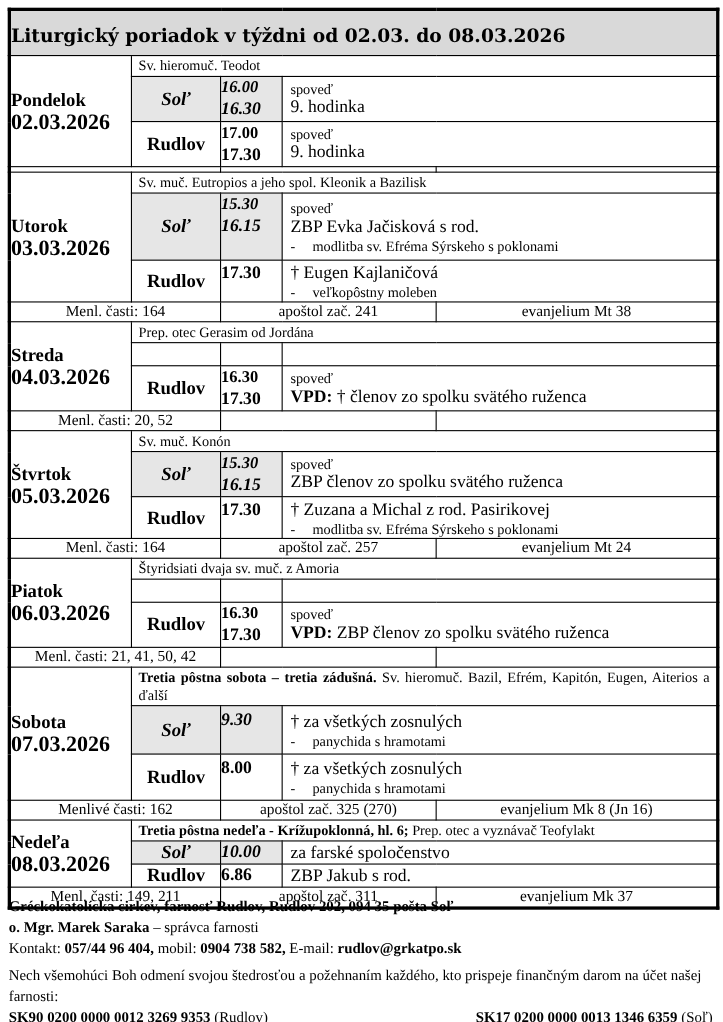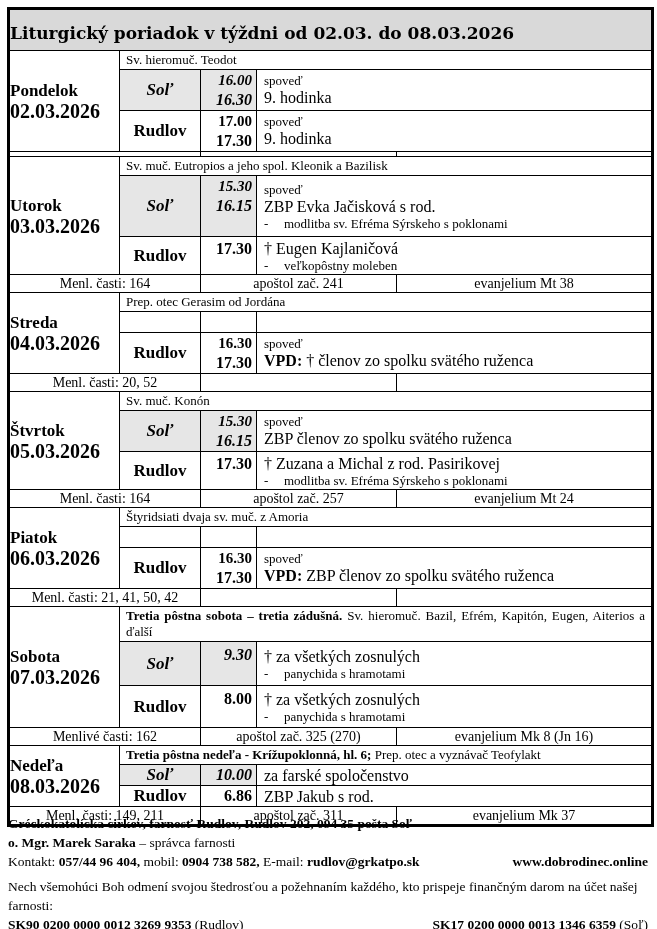--- a/index.html
+++ b/index.html
@@ -7,21 +7,21 @@
   .sheet{position:absolute;left:7px;top:7px;width:644px;}
   table.grid{border-collapse:collapse;width:644px;table-layout:fixed;border:3px solid #000;}
   table.grid td{border:1px solid #000;padding:0;vertical-align:middle;}
   .title{background:#d9d9d9;font-family:"DejaVu Serif",serif;font-weight:bold;font-size:17px;text-align:left;height:34px;padding-top:6px !important;}
   .day{text-align:left;font-weight:bold;font-size:17px;line-height:21px;}
   .day .date{font-size:20px;}
   .feast{font-size:13px;padding:0 6px !important;line-height:16px;height:18px;}
   .feast b{font-weight:bold;}
   .loc{text-align:center;font-weight:bold;font-size:17px;}
   .loc.sol{background:#e6e6e6;font-style:italic;}
-  .time{text-align:right;font-weight:bold;font-size:15px;line-height:20px;padding-right:4px !important;}
+  .time{text-align:left;font-weight:bold;font-size:15px;line-height:20px;padding-right:4px !important;}
   .time.sol{background:#e6e6e6;font-style:italic;}
   .desc{padding-left:7px !important;line-height:19px;}
   .small{font-size:13px;line-height:15px;}
   .big{font-size:16px;}
   .sub{font-size:13px;line-height:15px;}
   .sub .dash{display:inline-block;width:20px;}
   .read{font-size:14px;text-align:center;height:17px;line-height:17px;}
   .day-block-top td{border-top:3px solid #000;}
   .footer{position:absolute;left:8px;top:814px;width:640px;font-size:13.5px;line-height:19px;}
   .footer b{font-weight:bold;}
@@ -268,21 +268,20 @@
   </tr>
 </tbody>
     </table>
 </div>
 
 <div class="footer">
   <div><b>Gréckokatolícka cirkev, farnosť Rudlov, Rudlov 202, 094 35 pošta Soľ</b></div>
   <div><b>o. Mgr. Marek Saraka</b><span> – správca farnosti</span></div>
   <div class="row-flex">
     <span><span>Kontakt: </span><b>057/44 96 404,</b><span> mobil: </span><b>0904 738 582,</b><span> E-mail: </span><b>rudlov@grkatpo.sk</b></span>
-    <b>www.dobrodinec.online</b>
   </div>
   <div style="height:6px"></div>
   <div>Nech všemohúci Boh odmení svojou štedrosťou a požehnaním každého, kto prispeje finančným darom na účet našej farnosti:</div>
   <div class="row-flex">
     <span><b>SK90 0200 0000 0012 3269 9353</b><span> (Rudlov)</span></span>
     <span><b>SK17 0200 0000 0013 1346 6359</b><span> (Soľ)</span></span>
   </div>
 </div>
 
 </body></html>

